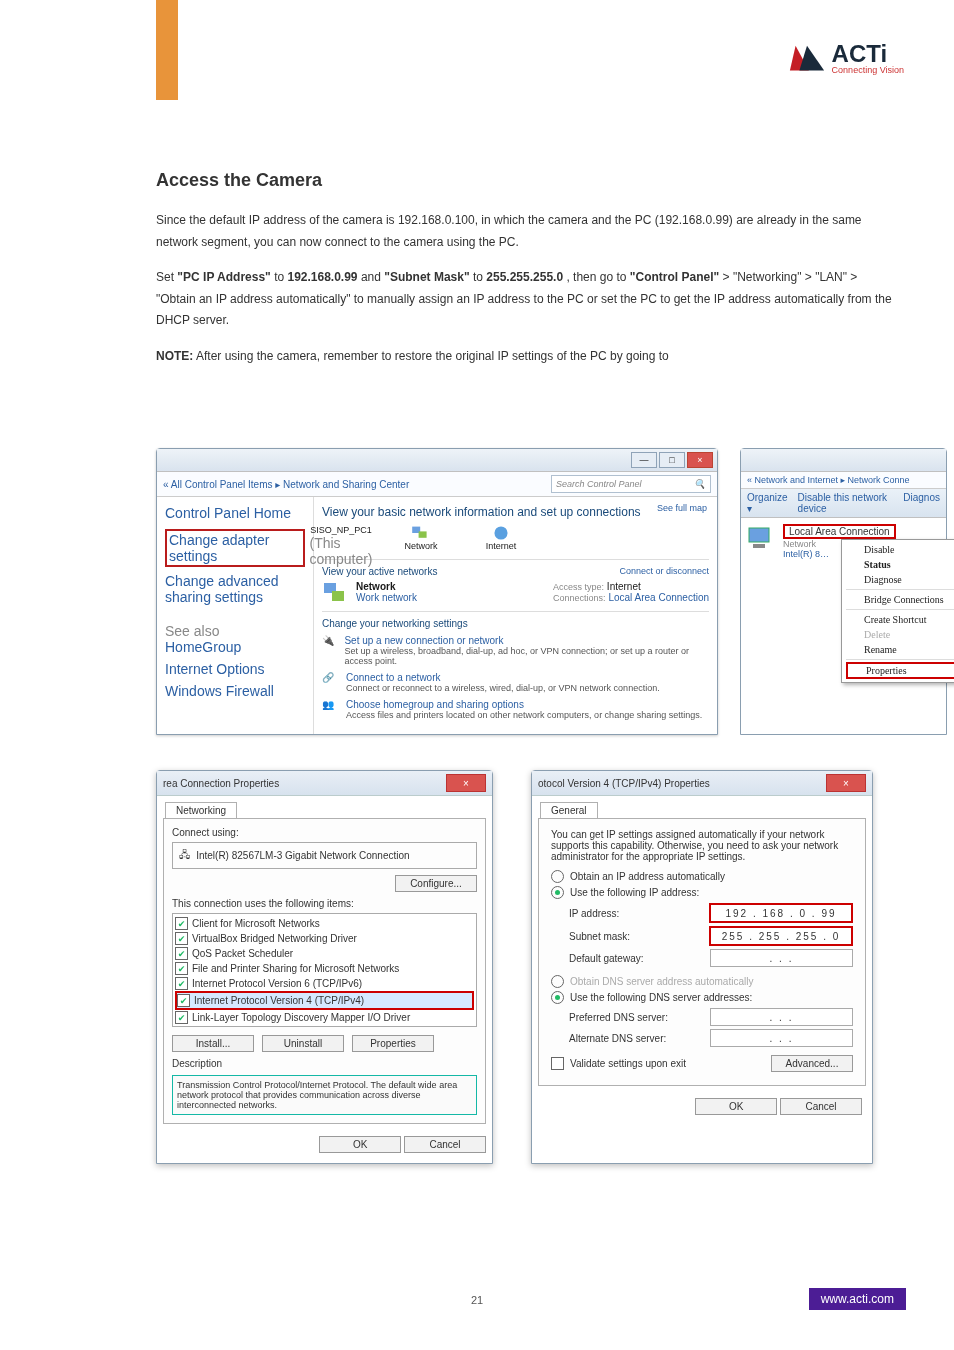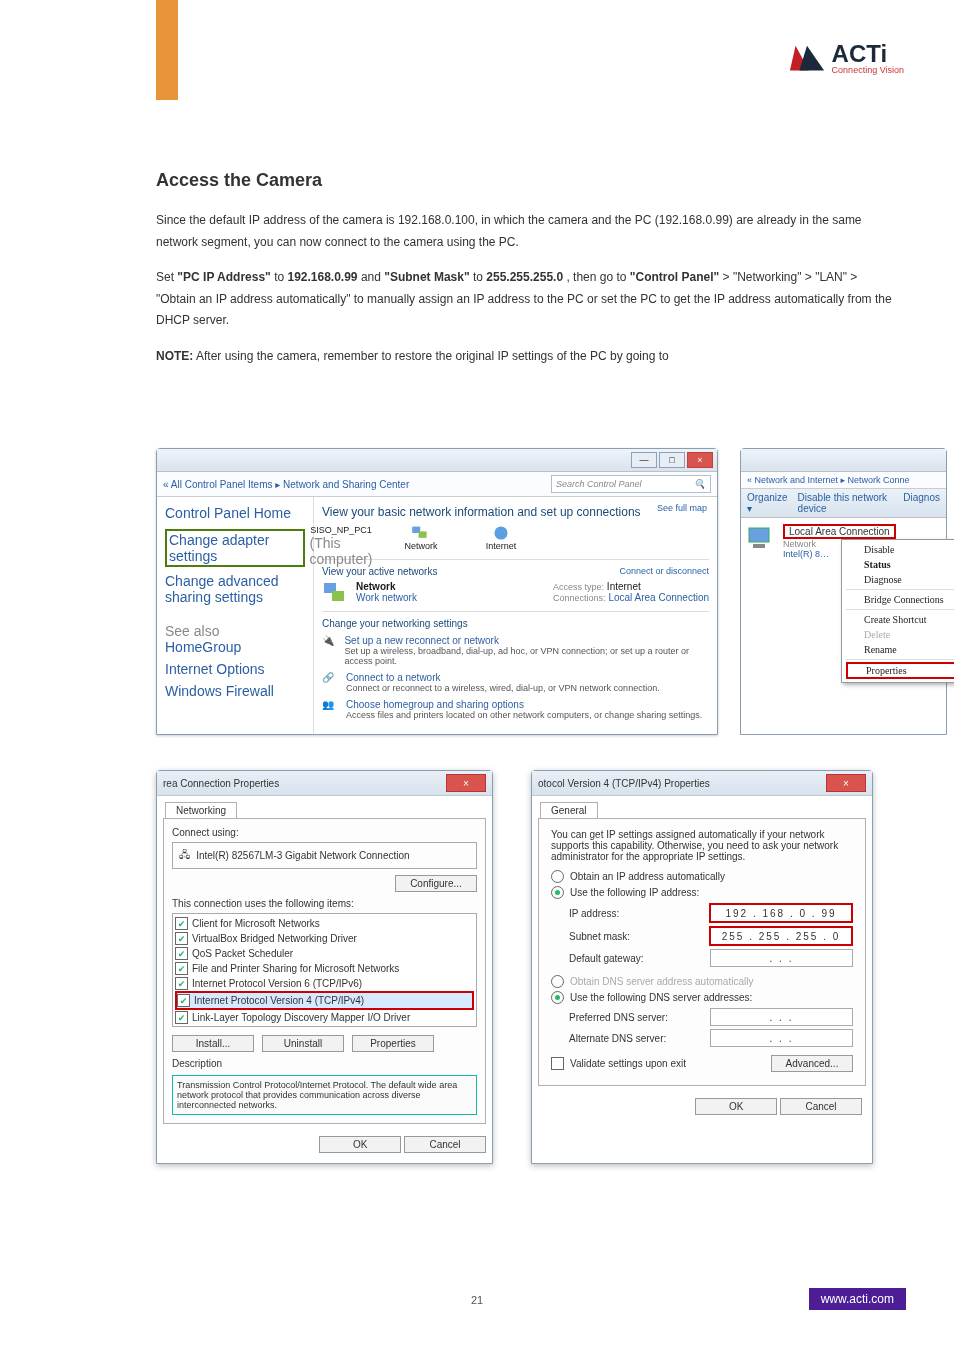--- a/index.html
+++ b/index.html
@@ -112,21 +112,21 @@
   }
   .win-body { display:flex; }
   .sidebar-left {
     width: 140px;
     padding:8px;
     border-right:1px solid #ddd;
     font-size:14px;
   }
   .sidebar-left .hdr { color:#2b5fa3; margin-bottom:8px; }
   .sidebar-left .link { color:#2b5fa3; margin-bottom:6px; }
-  .sidebar-left .hl { border:2px solid #4d7c0f; padding:1px 2px; display:inline-block; }
+  .sidebar-left .hl { border:2px solid #b91c1c; padding:1px 2px; display:inline-block; }
   .sidebar-left .sa { color:#888; margin-top:18px; }
   .main-pane { flex:1; padding:8px; position:relative; }
   .main-pane h4 { font-size:12px; font-weight:normal; color:#1a4a7a; margin:0 0 6px 0; }
   .map-row { display:flex; align-items:center; gap:50px; margin:6px 4px 8px 4px; }
   .map-icon { width:30px; height:26px; display:flex; flex-direction:column; align-items:center; font-size:9px; }
   .see-full { position:absolute; right:10px; top:6px; color:#2b5fa3; font-size:9px; }
   .section { border-top:1px solid #ddd; padding-top:6px; margin-top:6px; font-size:10px; color:#1a4a7a; }
   .active-net { display:flex; justify-content:space-between; margin:4px 0 6px 0; }
   .active-net .lbl { font-size:9px; color:#888; }
   .active-net .val { color:#2b5fa3; }
@@ -326,21 +326,21 @@
           </div>
           <div>
             <div><span class="lbl">Access type:</span> <span>Internet</span></div>
             <div><span class="lbl">Connections:</span> <span class="val">Local Area Connection</span></div>
           </div>
         </div>
         <div class="section">Change your networking settings</div>
         <div class="setting-item">
           <div class="ic">🔌</div>
           <div class="txt">
-              <div class="t">Set up a new reconnect or network</div>
+              <div class="t">Set up a new connection or network</div>
               <div class="d">Set up a wireless, broadband, dial-up, ad hoc, or VPN connection; or set up a router or access point.</div>
             </div>
         </div>
         <div class="setting-item">
           <div class="ic">🔗</div>
           <div class="txt">
               <div class="t">Connect to a network</div>
               <div class="d">Connect or reconnect to a wireless, wired, dial-up, or VPN network connection.</div>
             </div>
         </div>

